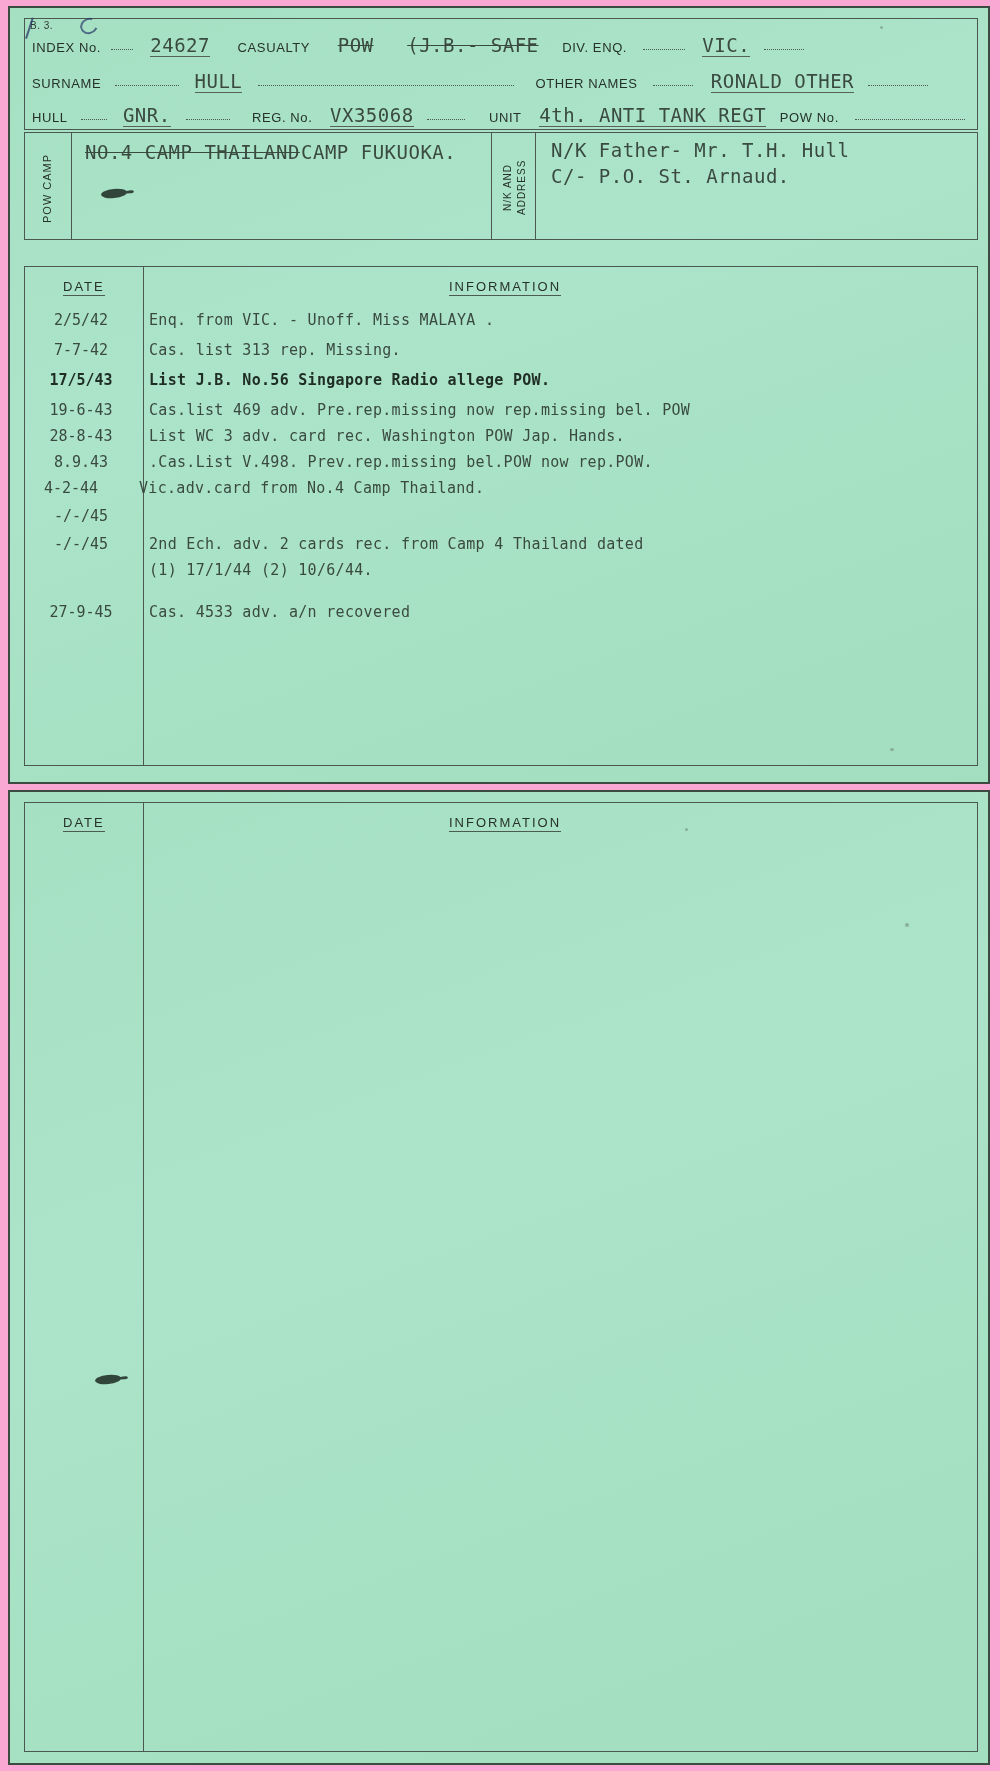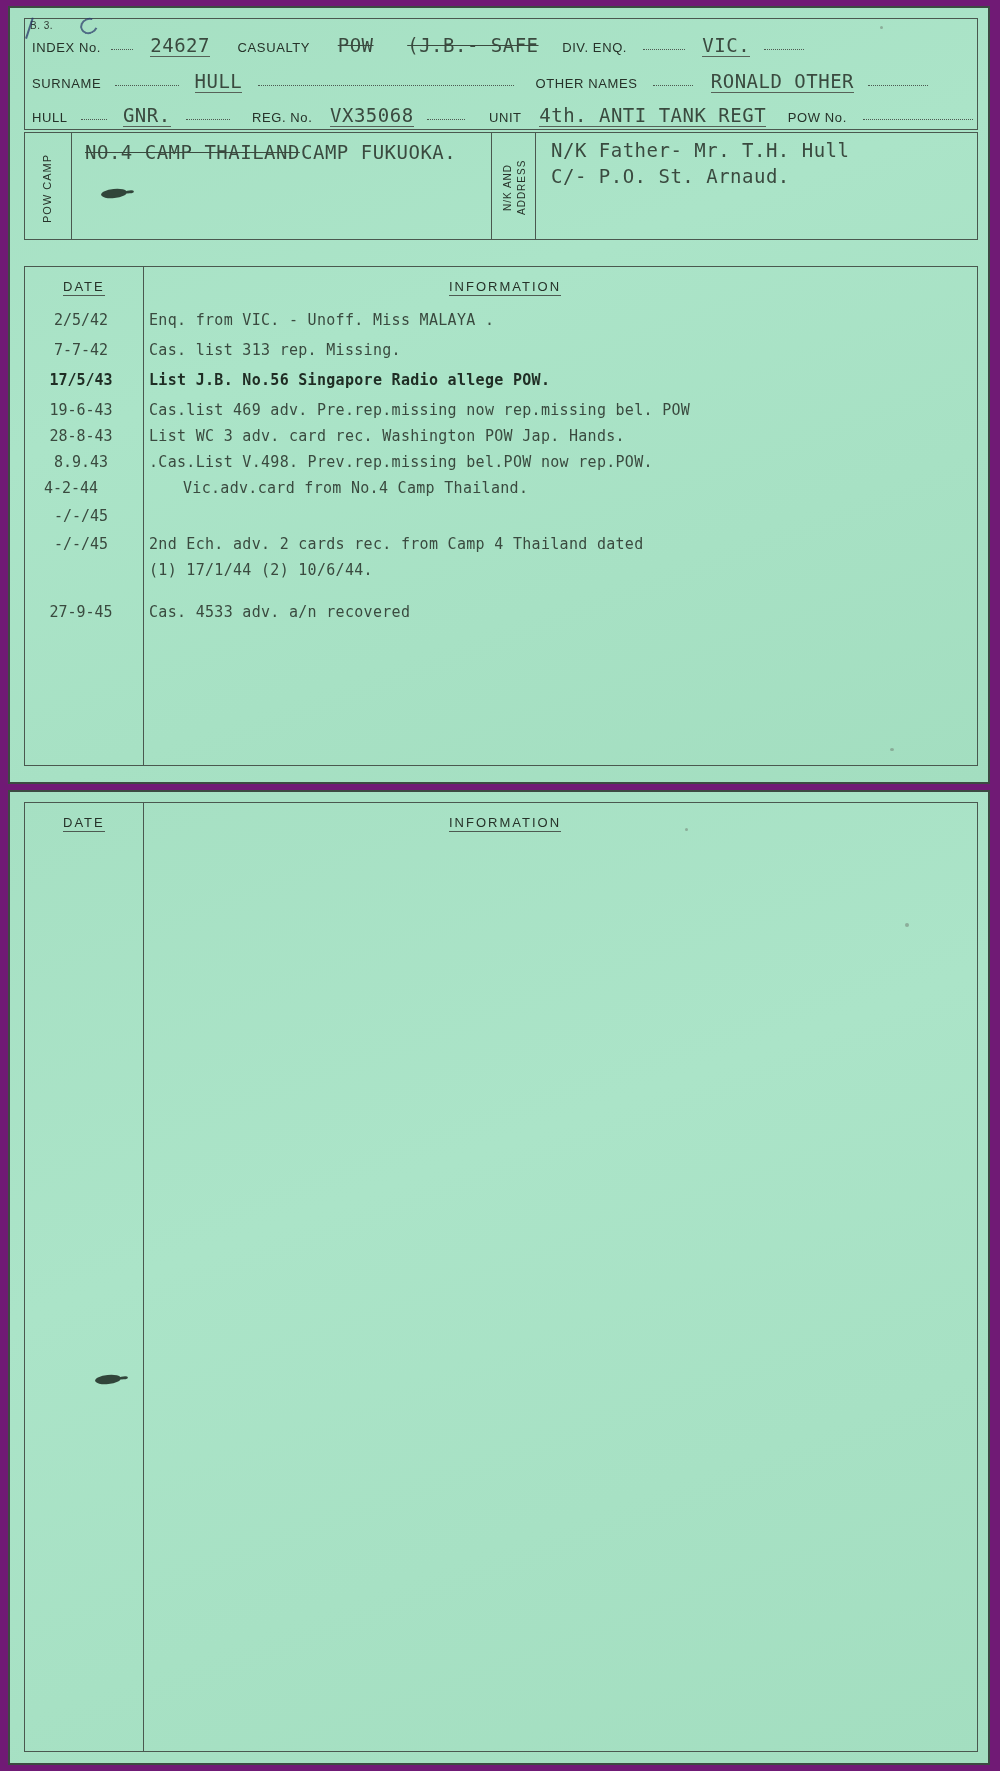--- a/index.html
+++ b/index.html
@@ -10,21 +10,21 @@
   body {
     width: 1000px;
     height: 1771px;
     font-family: "DejaVu Sans Mono", monospace;
     -webkit-font-smoothing: antialiased;
   }
   .page {
     position: relative;
     width: 1000px;
     height: 1771px;
-    background: #701a75;
+    background: #f9a8d4;
     overflow: hidden;
   }
 
   
   .card {
     position: absolute;
     background: #a9e3c6;
     background: linear-gradient(160deg,#a6e0c3 0%, #abe4c8 40%, #a3dec0 100%);
     border: 2px solid #3c4a42;
     box-sizing: border-box;
@@ -268,21 +268,21 @@
     <div class="row-abs" id="hdr-row3">
       <span class="lbl">HULL</span>
       <span class="fill-line" style="width:26px;margin-left:4px"></span>
       <span class="typed u" style="margin:0 6px">GNR.</span>
       <span class="fill-line" style="width:44px"></span>
       <span class="lbl" style="margin-left:12px">REG. No.</span>
       <span class="typed u" style="margin-left:8px">VX35068</span>
       <span class="fill-line" style="width:38px;margin-left:4px"></span>
       <span class="lbl" style="margin-left:14px">UNIT</span>
       <span class="typed u" style="margin-left:8px">4th. ANTI TANK REGT</span>
-      <span class="lbl" style="margin-left:12px">POW No.</span>
+      <span class="lbl" style="margin-left:4px">POW No.</span>
       <span class="fill-line" style="width:110px;margin-left:6px"></span>
     </div>
 
     <div class="inner-frame" id="camp-frame">
       <div class="vbar" style="left:46px"></div>
       <div class="vbar" style="left:466px"></div>
       <div class="vbar" style="left:510px"></div>
 
       <div class="vlabel" style="left:16px; top:20px; height:70px;">POW CAMP</div>
       <div class="vlabel" style="left:476px; top:10px; height:88px; font-size:10px; line-height:14px;">N/K AND ADDRESS</div>
@@ -318,21 +318,21 @@
         <span class="text">Cas.list 469 adv. Pre.rep.missing now rep.missing bel. POW</span>
       </div>
       <div class="entry" style="left:0; top:160px;">
         <span class="date">28-8-43</span>
         <span class="text">List WC 3 adv. card rec. Washington POW Jap. Hands.</span>
       </div>
       <div class="entry" style="left:0; top:186px;">
         <span class="date">8.9.43</span>
         <span class="text">.Cas.List V.498.  Prev.rep.missing bel.POW now rep.POW.</span>
       </div>
-      <div class="entry" style="left:-10px; top:212px;gap:44px;">
+      <div class="entry" style="left:-10px; top:212px;">
         <span class="date">4-2-44</span>
         <span class="text">Vic.adv.card from No.4 Camp Thailand.</span>
       </div>
       <div class="entry" style="left:0; top:240px;">
         <span class="date">-/-/45</span>
       </div>
       <div class="entry" style="left:0; top:268px;">
         <span class="date">-/-/45</span>
         <span class="text">2nd Ech. adv. 2 cards rec. from Camp 4 Thailand dated</span>
       </div>

